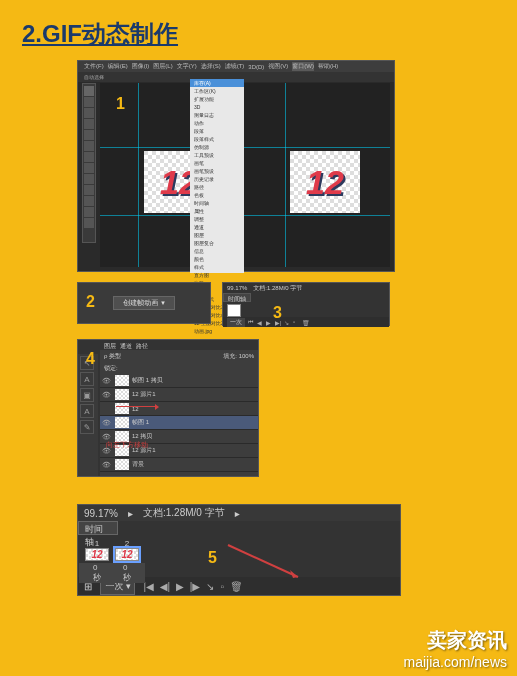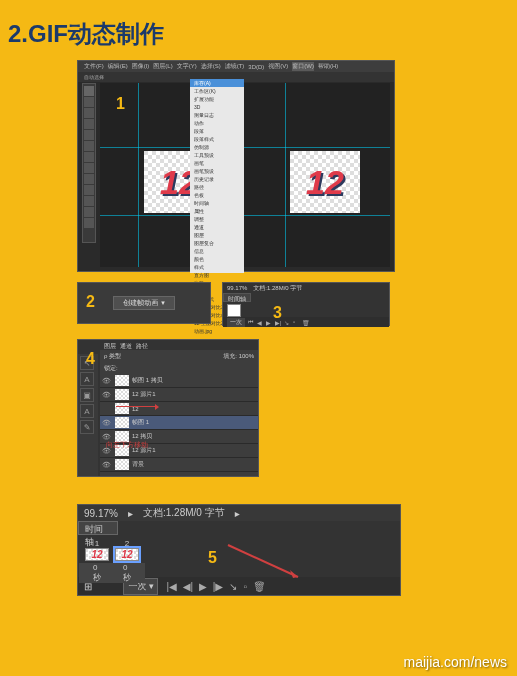--- a/index.html
+++ b/index.html
@@ -8,21 +8,22 @@
   height: 676px;
   background: #f5b914;
   font-family: "Microsoft YaHei", Arial, sans-serif;
   position: relative;
   overflow: hidden;
 }
 .title {
   color: #1b3a6b;
   font-size: 24px;
   font-weight: bold;
-  padding: 18px 0 0 8px;
+  padding: 18px 0 0 22px;
+  text-decoration: underline;
 }
 .step-num {
   position: absolute;
   color: #f5b914;
   font-weight: bold;
   font-size: 16px;
   z-index: 10;
 }
 .panel {
   position: absolute;
@@ -149,21 +150,21 @@
 }
 .shot5 .frames .frm .fn { font-size: 8px; color: #ccc; }
 .shot5 .frames .frm .th {
   width: 24px; height: 22px; background: repeating-conic-gradient(#fff 0 25%, #ddd 0 50%) 0 0/5px 5px;
   border: 1px solid #888; display:flex; align-items:center; justify-content:center;
   font-size: 10px; font-weight: 900; color: #df3a4a; font-style:italic;
 }
 .shot5 .frames .frm.sel .th { outline: 2px solid #6aa0ff; }
 .shot5 .frames .frm .du { font-size: 8px; color: #ccc; margin-top: 2px; background:#444; padding:0 14px; }
 .shot5 .ctl { height: 18px; background: #2e2e2e; display: flex; align-items: center; gap: 8px; padding: 0 6px; }
-.shot5 .ctl .sel-loop { background: #444; border: 1px solid #666; padding: 1px 4px; font-size: 9px; margin-left: 23px; }
+.shot5 .ctl .sel-loop { background: #444; border: 1px solid #666; padding: 1px 4px; font-size: 9px; }
 .shot5 .ctl .btns { display: flex; gap: 6px; color: #aaa; font-size: 10px; }
 .shot5 .redarrow {
   position: absolute; left: 140px; top: 8px; width: 90px; height: 38px;
 }
 .shot5 .redarrow svg { width: 100%; height: 100%; }
 
 
 .wm {
   position: absolute; right: 10px; bottom: 6px;
   color: #fff; text-align: right; font-size: 20px; font-weight: 800;
@@ -391,14 +392,15 @@
       <span>▶</span>
       <span>|▶</span>
       <span>↘</span>
       <span>▫</span>
       <span>🗑</span>
     </div>
   </div>
 </div>
 
 <div class="wm">
+  <div>卖家资讯</div>
   <div class="sm">maijia.com/news</div>
 </div>
 
 </body></html>

